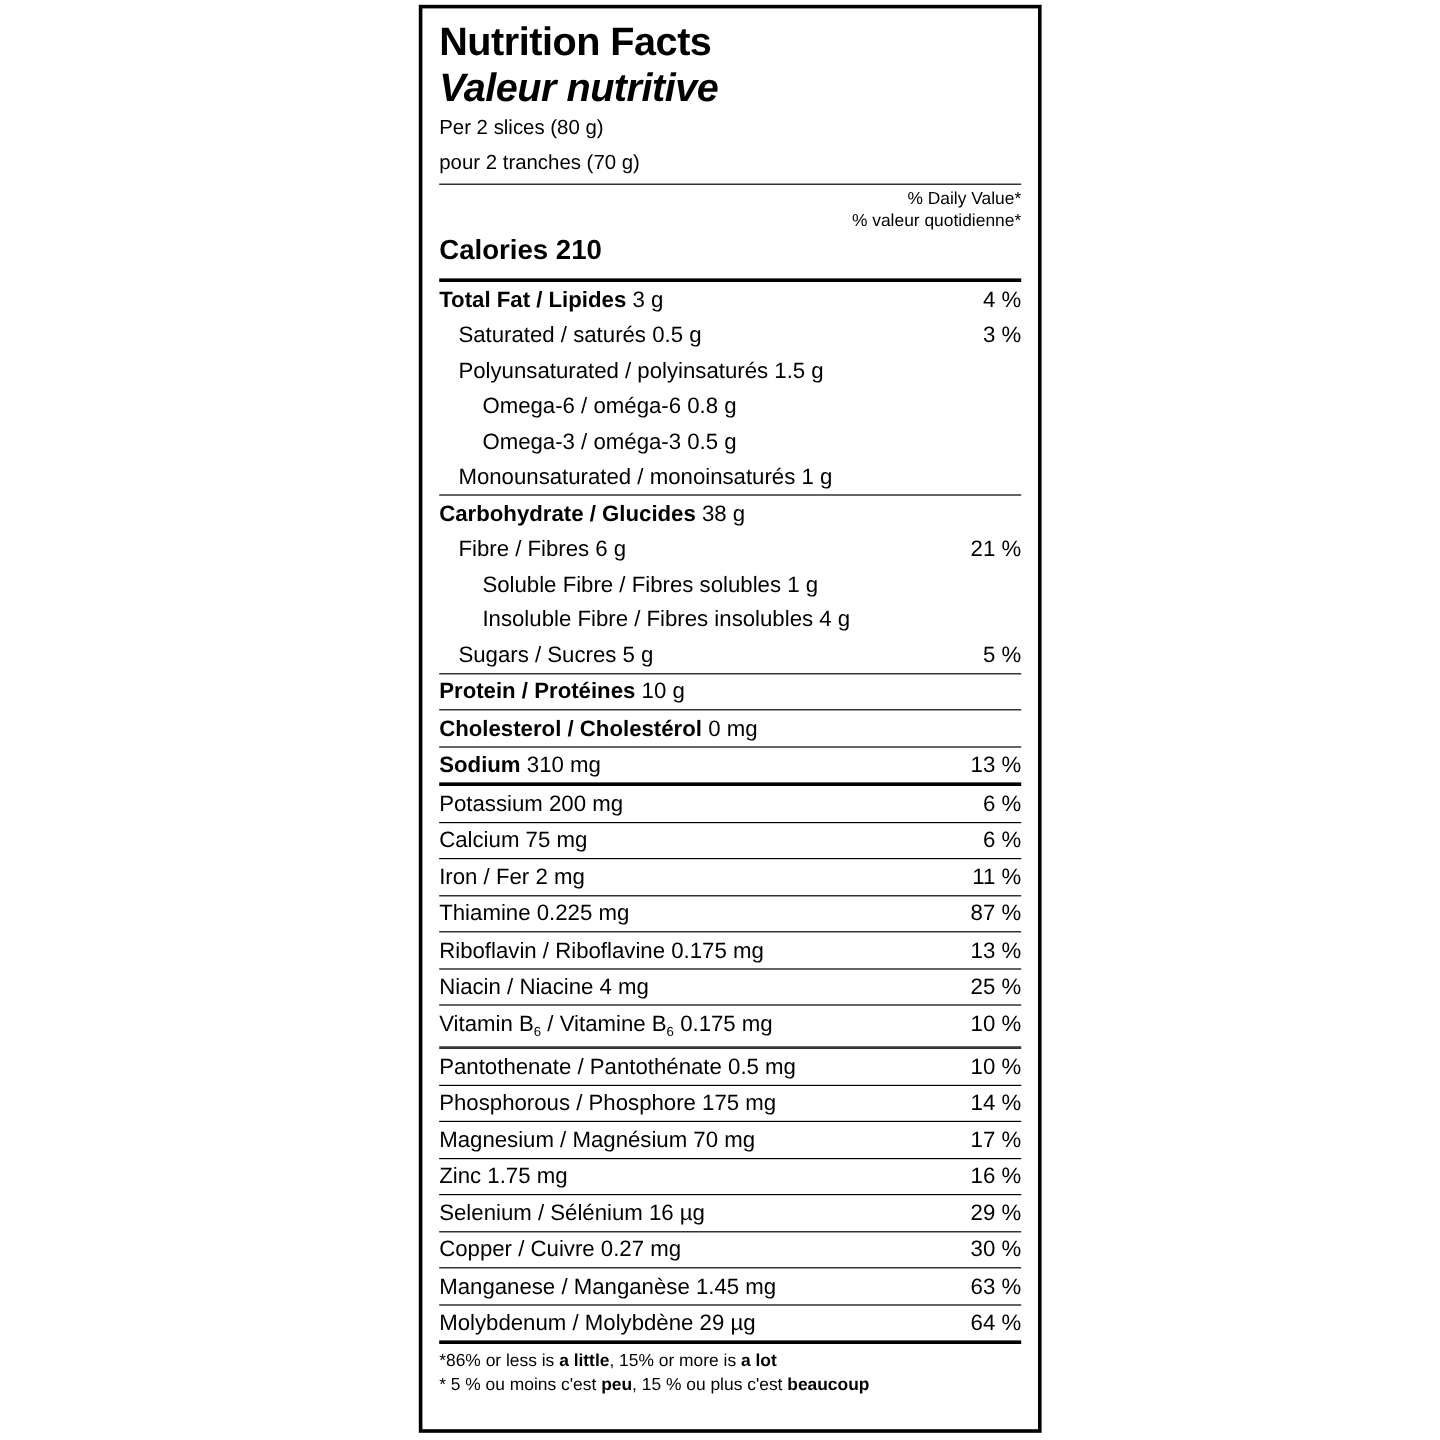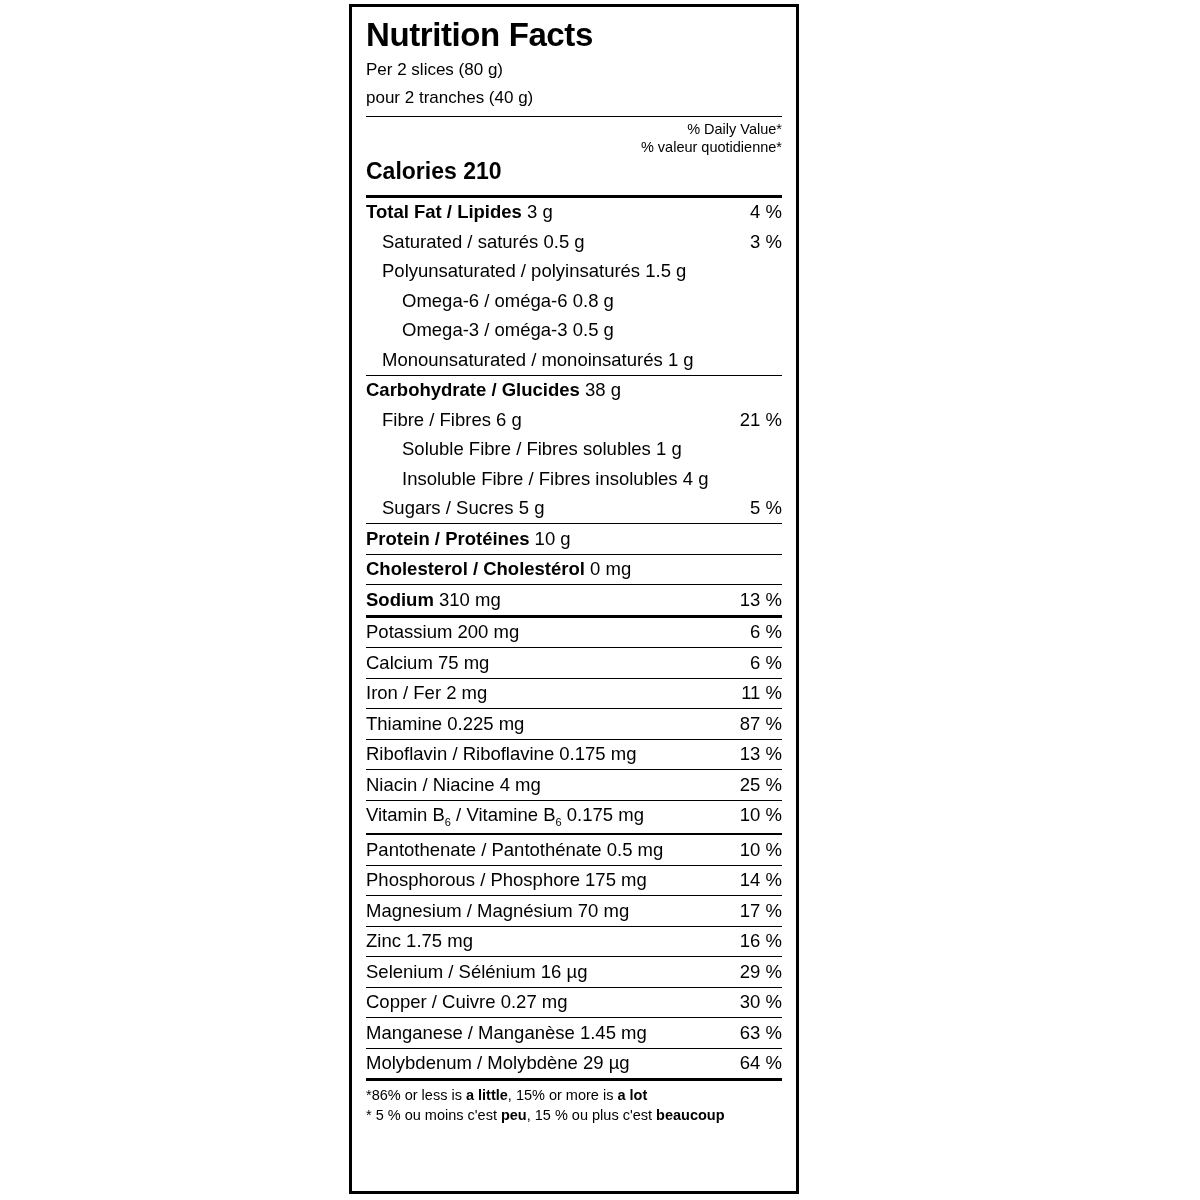--- a/index.html
+++ b/index.html
@@ -11,21 +11,21 @@
     width: 1200px;
     height: 1200px;
     font-family: "Liberation Sans", sans-serif;
     color: #000000;
     position: relative;
   }
   .panel {
     position: absolute;
     left: 349px;
     top: 4px;
-    width: 450px;
+    width: 519px;
     height: 1190px;
     border: 3px solid #000;
     box-sizing: border-box;
     background: #fff;
     padding: 0 14px;
   }
   .title-en {
     font-size: 33px;
     font-weight: bold;
     letter-spacing: -0.4px;
@@ -84,23 +84,24 @@
     padding-top: 5px;
   }
   sub { font-size: 11px; }
 </style>
 </head>
 <body>
 
 <div class="panel">
 
   <div class="title-en">Nutrition Facts</div>
+  <div class="title-fr">Valeur nutritive</div>
 
   <div class="serving">Per 2 slices (80 g)</div>
-  <div class="serving">pour 2 tranches (40 g)</div>
+  <div class="serving">pour 2 tranches (70 g)</div>
 
   <div class="rule-thin" style="margin-top:6px"></div>
 
   <div class="dv-head">
     <div>% Daily Value*</div>
     <div>% valeur quotidienne*</div>
   </div>
 
   <div class="cal-row">
     <div class="calories">Calories 210</div>

